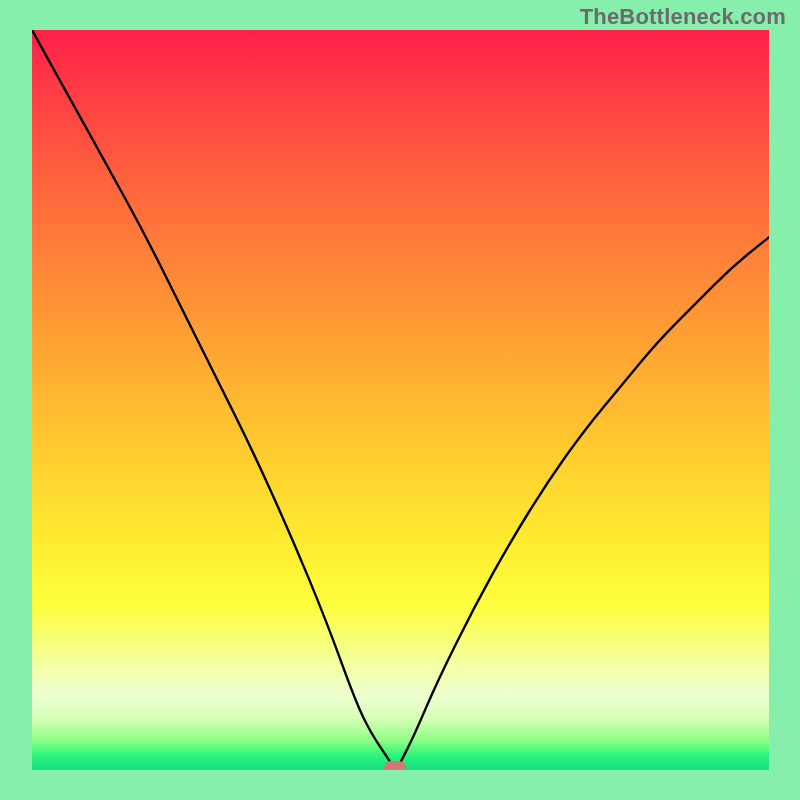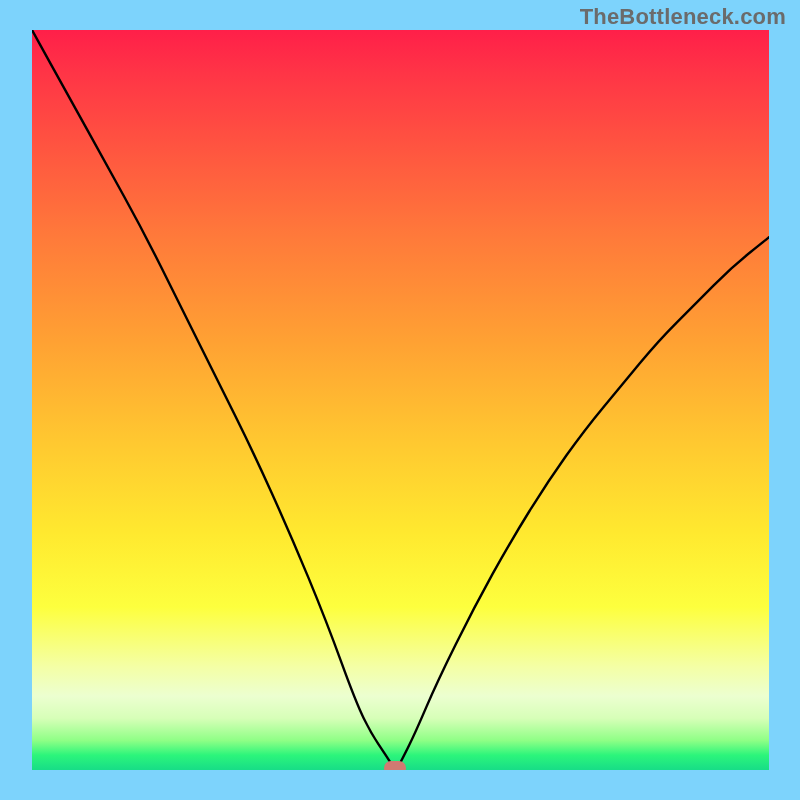--- a/index.html
+++ b/index.html
@@ -8,21 +8,21 @@
     width: 800px;
     height: 800px;
     overflow: hidden;
     font-family: Arial, Helvetica, sans-serif;
     background: #000;
   }
   .frame {
     position: relative;
     width: 800px;
     height: 800px;
-    background: #7dd3fc;
+    background: #86efac;
   }
   .watermark {
     position: absolute;
     top: 4px;
     right: 14px;
     color: #6b6b6b;
     font-size: 22px;
     font-weight: 600;
     letter-spacing: 0.2px;
     user-select: none;

